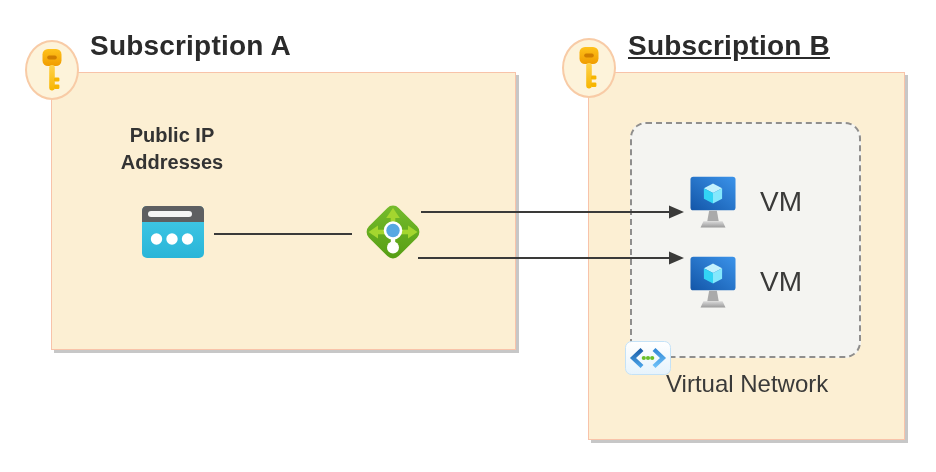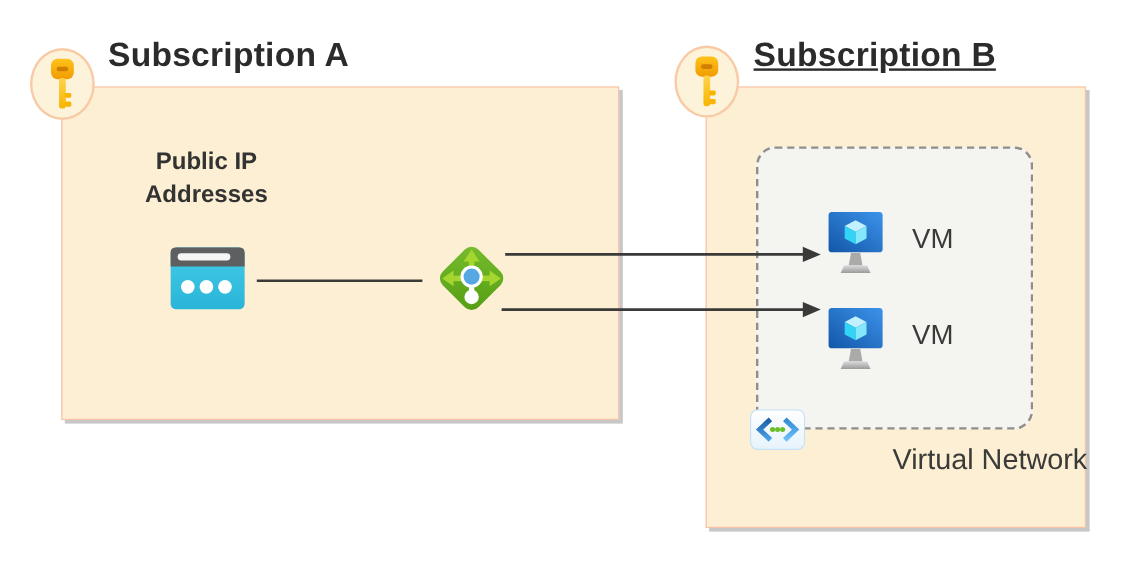--- a/index.html
+++ b/index.html
@@ -18,31 +18,31 @@
   .key-badge {
     position:absolute; width:54px; height:60px; border-radius:50%;
     background:#fdf3da; border:2px solid #f8cba6; box-sizing:border-box;
     display:flex; align-items:center; justify-content:center; z-index:3;
   }
   .node-label {
     position:absolute; font-size:20px; font-weight:700; color:#333333;
     text-align:center; white-space:pre-line; line-height:1.33; z-index:2;
   }
   .plain-label {
-    position:absolute; font-size:23px; font-weight:400; color:#3a3a39;
+    position:absolute; font-size:28px; font-weight:400; color:#3a3a39;
     white-space:nowrap; z-index:2;
   }
   .vnet-box {
     position:absolute; left:630px; top:122px; width:231px; height:236px;
     background:#f4f4f1; border:2px dashed #8f8e8d; border-radius:16px;
     box-sizing:border-box; z-index:1;
   }
   .icon { position:absolute; z-index:4; }
   .overlay { position:absolute; left:0; top:0; z-index:5; pointer-events:none; }
-  .center-text { text-align:right; }
+  .center-text { text-align:left; }
 </style>
 </head>
 <body>
 
 <div class="canvas">
 
   <div class="sub-title" style="left:90px; top:30px;">Subscription A</div>
 
   <div class="sub-box" style="left:51px; top:72px; width:465px; height:278px;"></div>
 

